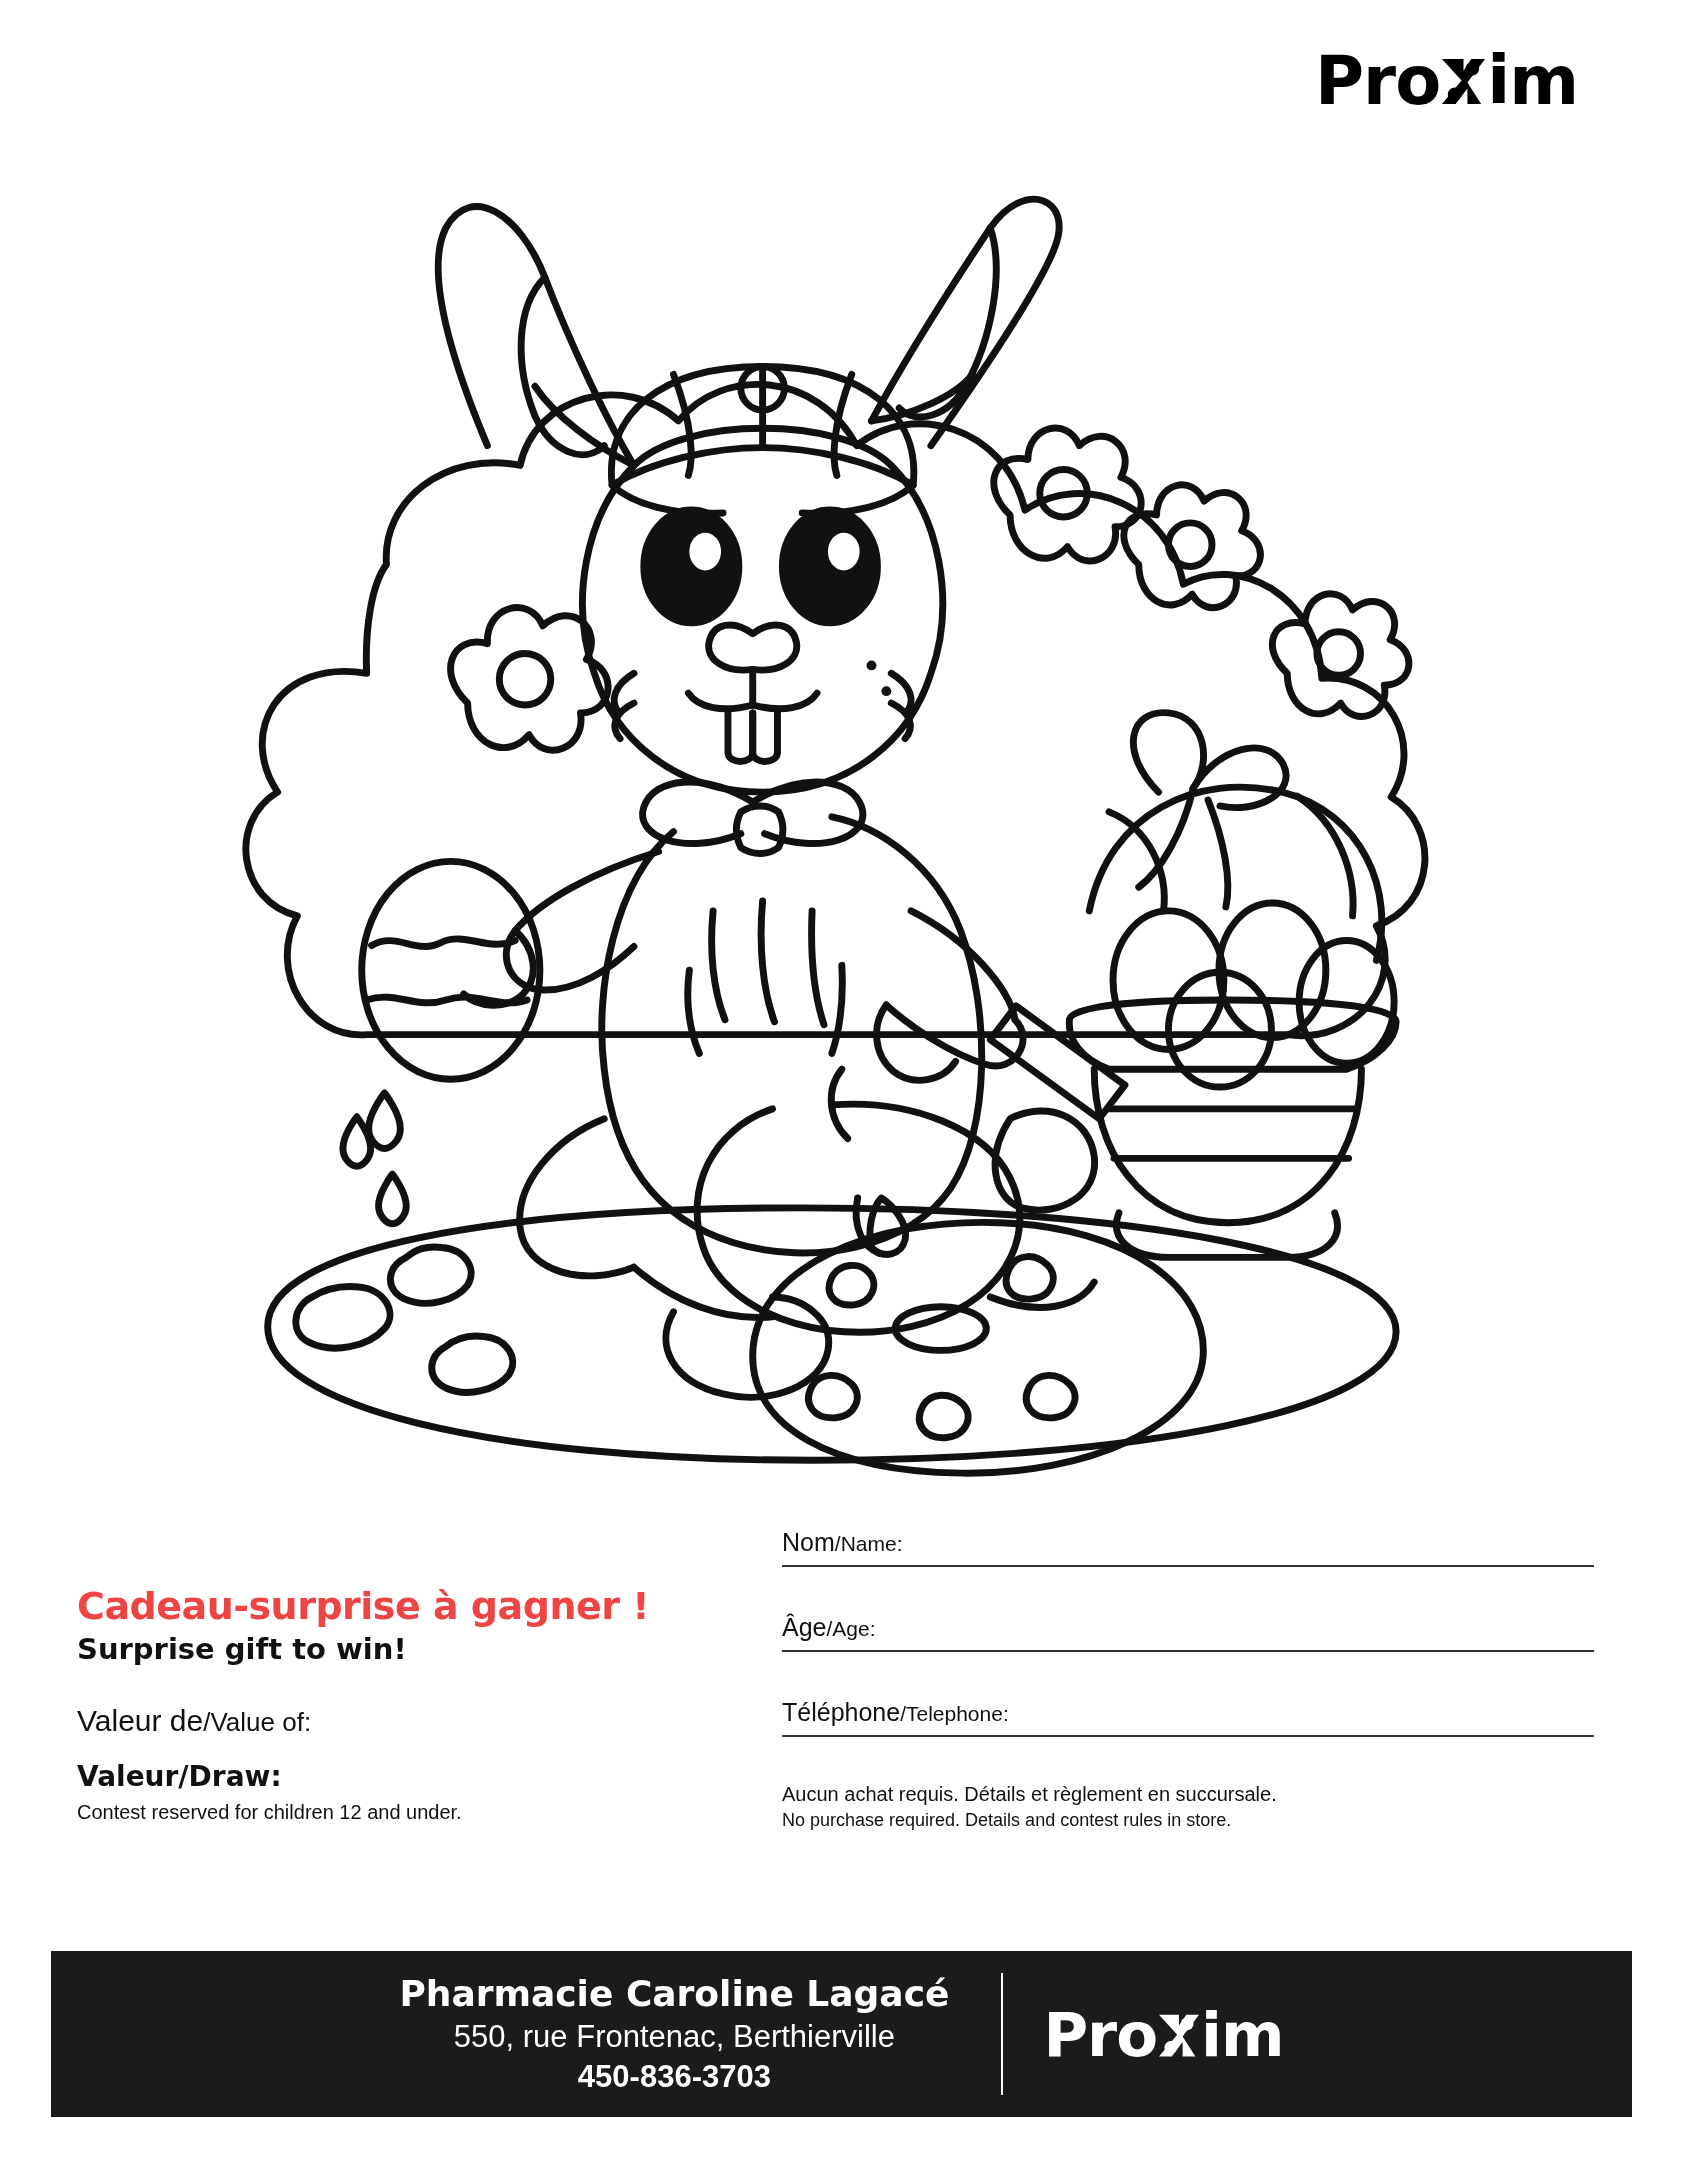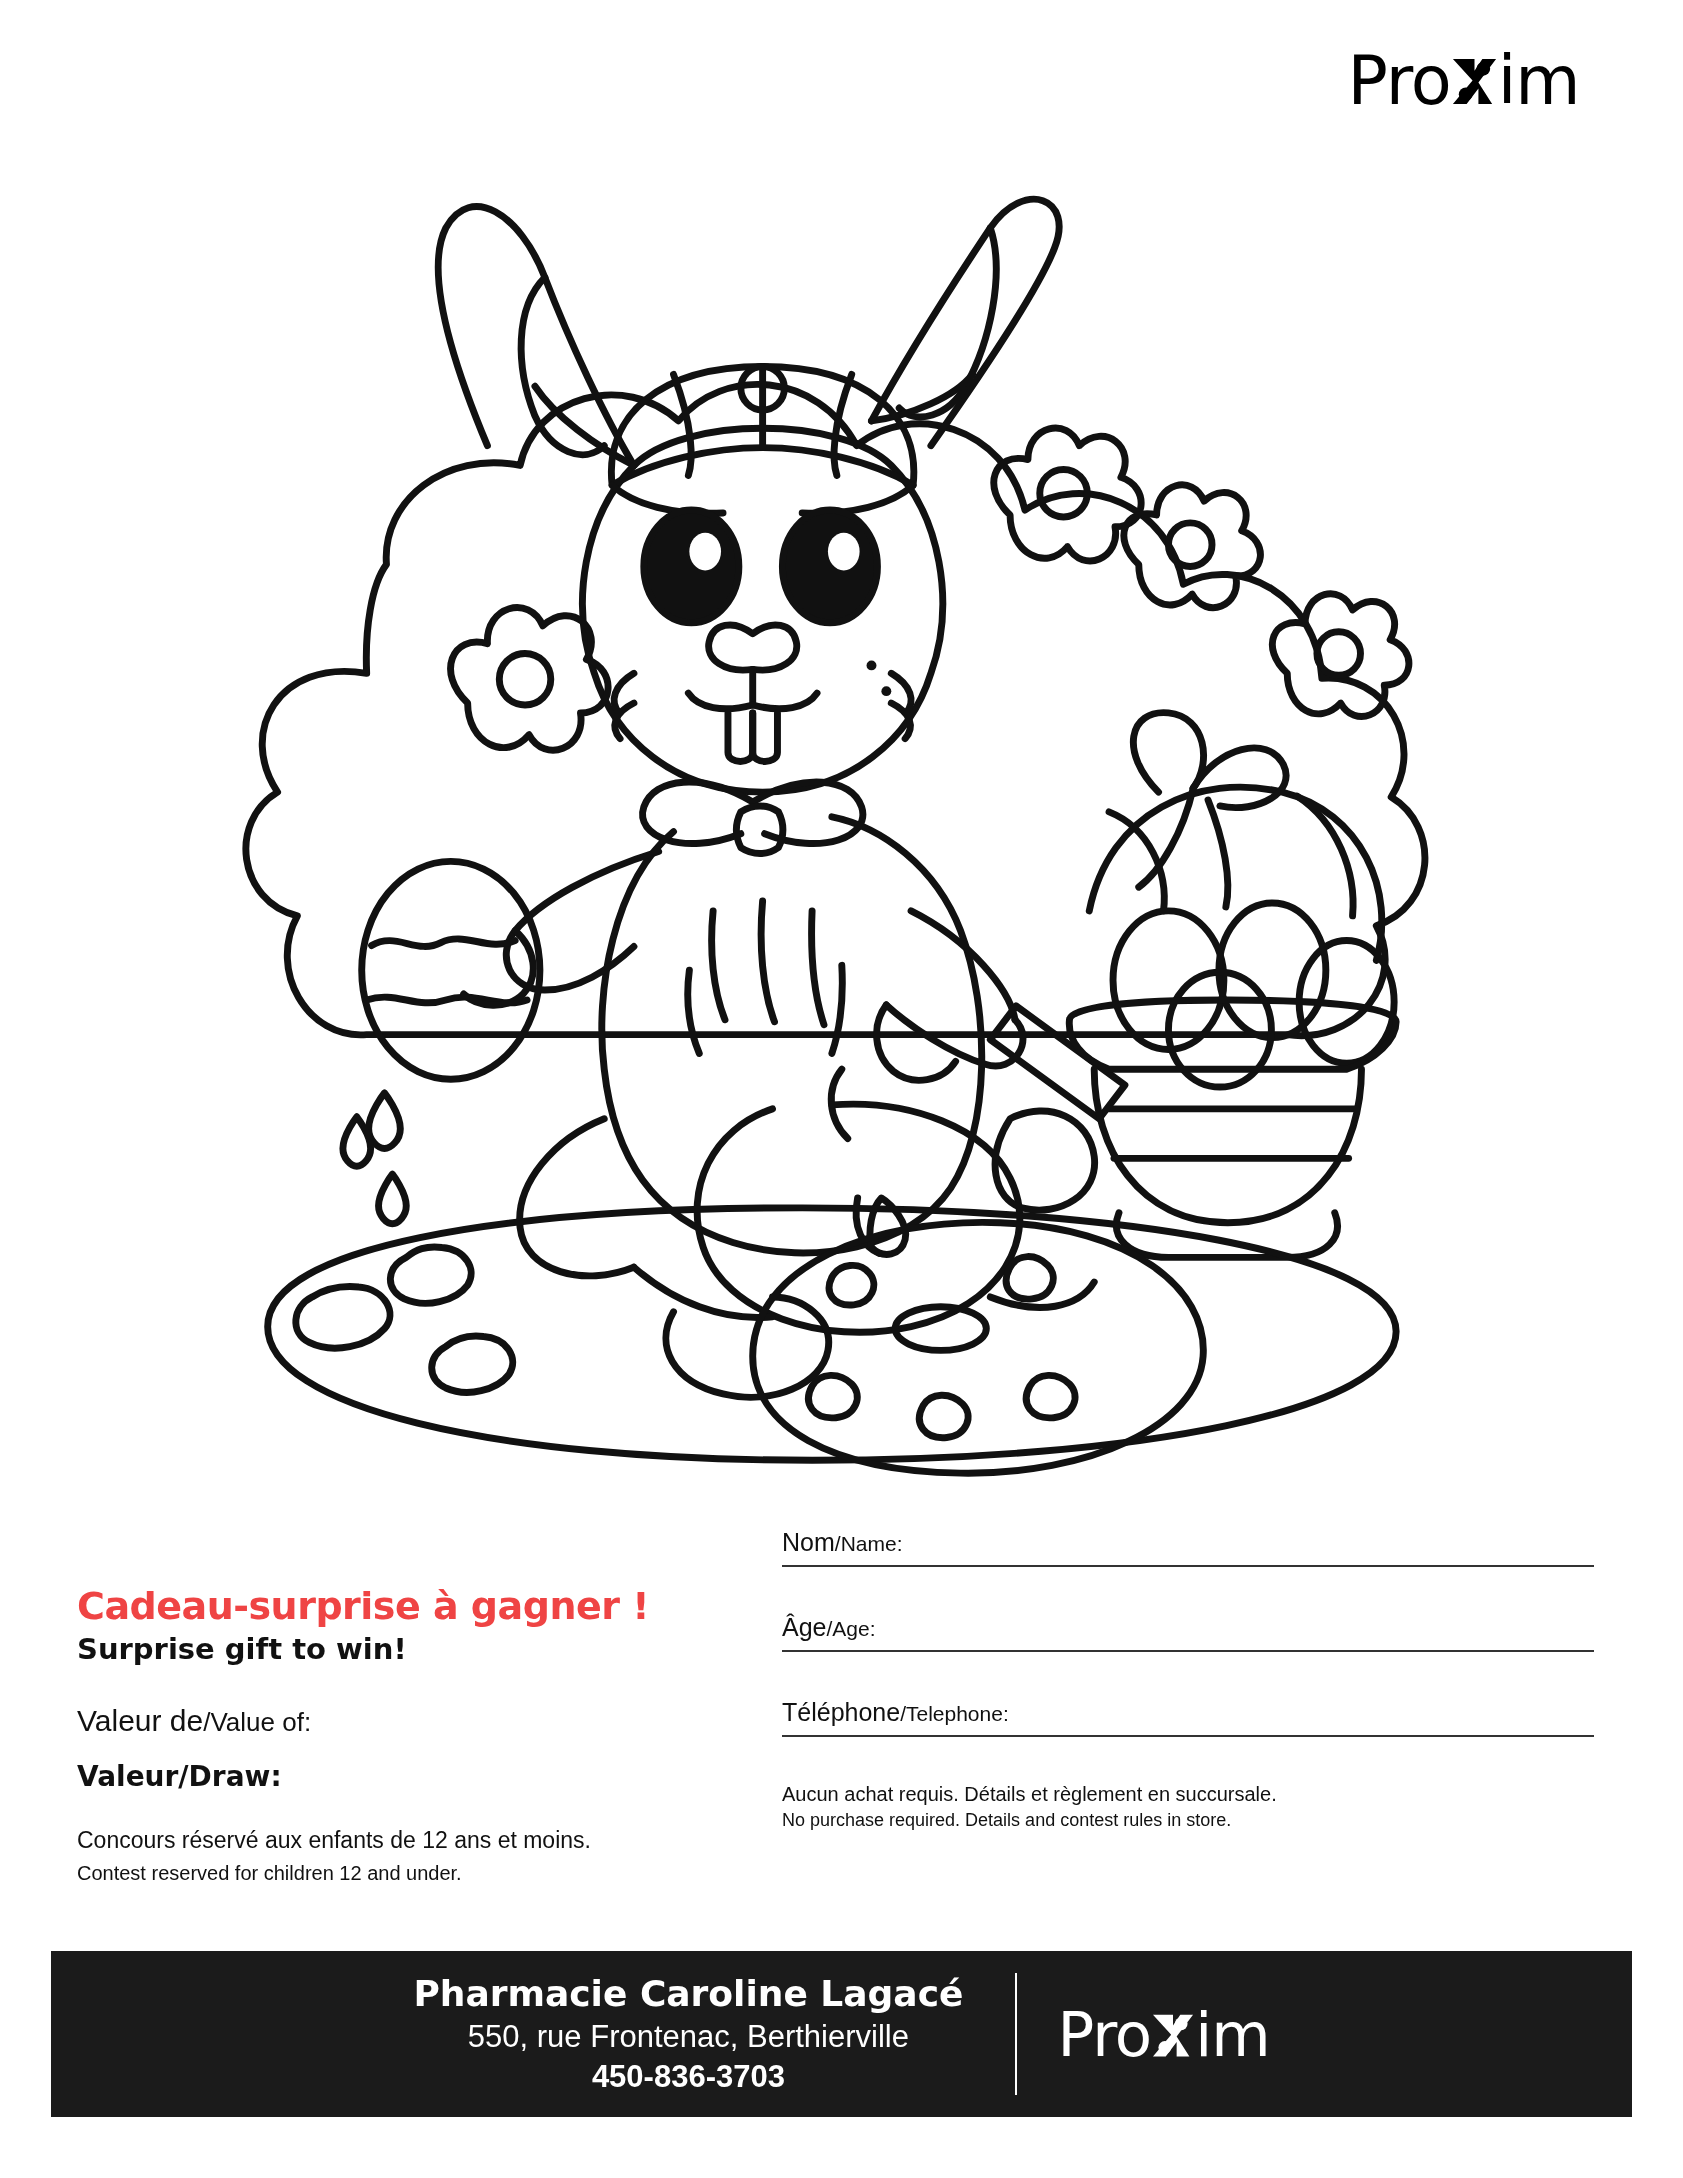--- a/index.html
+++ b/index.html
@@ -25,29 +25,28 @@
   
   .header-logo {
     position: absolute;
     top: 48px;
     right: 71px;
     width: 297px;
     height: 79px;
   }
   .proxim-word {
     font-family: "DejaVu Sans", sans-serif;
-    font-weight: normal;
+    font-weight: bold;
     font-size: 67px;
     letter-spacing: -1px;
     line-height: 1;
     color: #000000;
     white-space: nowrap;
     display: flex;
     align-items: baseline;
-    justify-content: center;
   }
   .proxim-x {
     position: relative;
     display: inline-block;
     width: 51px;
     height: 55px;
     margin: 0 -2px;
   }
   .proxim-x svg { position: absolute; left: 0; top: 6px; }
 
@@ -400,21 +399,20 @@
   <div class="info-block">
     <div class="prize-title">Cadeau-surprise à gagner !</div>
     <div class="prize-subtitle">Surprise gift to win!</div>
 
     <div class="value-line">
       <span>Valeur de</span><span class="small">/Value of:</span>
     </div>
 
     <div class="draw-line">Valeur/Draw:</div>
 
-    <div class="rules-fr">Concours réservé aux enfants de 12 ans et moins.</div>
     <div class="rules-en">Contest reserved for children 12 and under.</div>
   </div>
 
   <div class="form-block">
 
     <div class="field">
       <span class="field-label"><span>Nom</span><span class="en">/Name:</span></span>
       <div class="field-rule"></div>
     </div>
 

